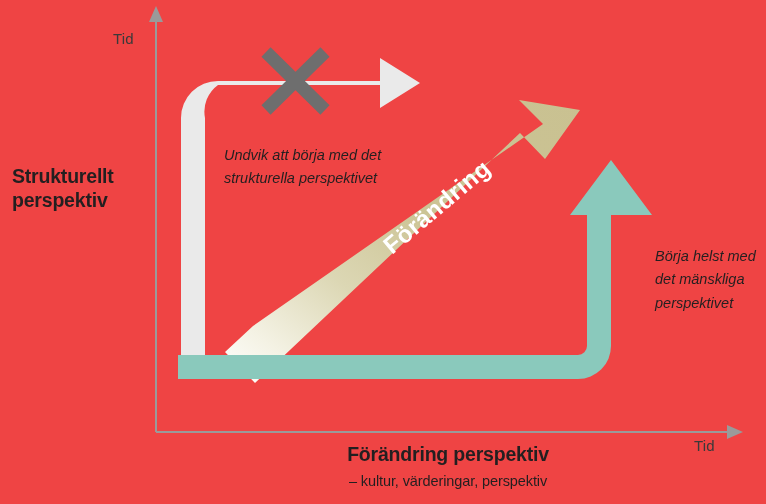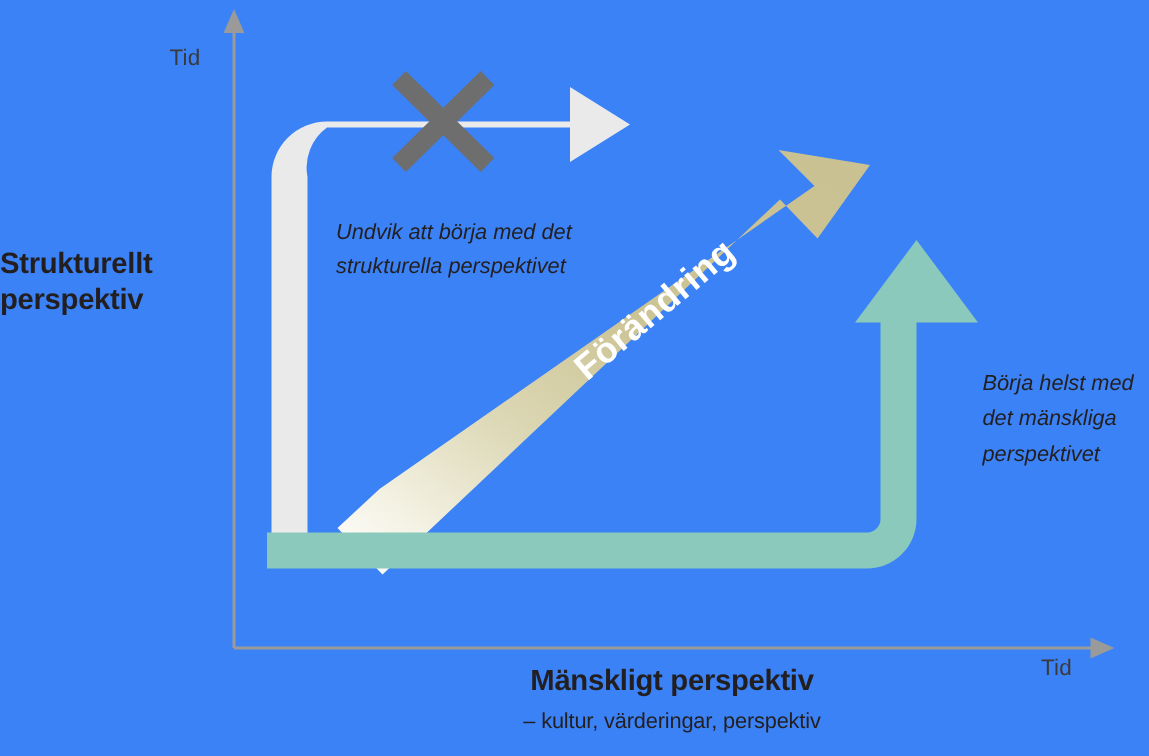--- a/index.html
+++ b/index.html
@@ -8,21 +8,21 @@
     background: #ffffff;
   }
   body {
     font-family: "Liberation Sans", sans-serif;
     color: #231f20;
   }
   #stage {
     position: relative;
     width: 766px;
     height: 504px;
-    background: #3b82f6;
+    background: #ef4444;
     overflow: hidden;
   }
   #diagram-svg {
     position: absolute;
     left: 0;
     top: 0;
     width: 766px;
     height: 504px;
   }
 
@@ -48,20 +48,21 @@
     left: 0px;
     top: 165px;
     width: 150px;
   }
   #structural-block .heading {
     font-size: 19.5px;
     font-weight: bold;
     line-height: 1.22;
     color: #231f20;
     letter-spacing: -0.2px;
+    padding-left: 12px;
   }
   #structural-block .sub {
     margin-top: 8px;
     font-size: 14.5px;
     line-height: 1.38;
     color: #231f20;
     letter-spacing: -0.1px;
   }
 
   #human-block {
@@ -199,21 +200,21 @@
 
   <div class="txt" id="axis-label-vertical">Tid</div>
 
   <div class="txt" id="axis-label-horizontal">Tid</div>
 
   <div class="txt" id="structural-block">
     <div class="heading">Strukturellt perspektiv</div>
   </div>
 
   <div class="txt" id="human-block">
-    <div class="heading">Mänskligt perspektiv</div>
+    <div class="heading">Förändring perspektiv</div>
     <div class="sub">– kultur, värderingar, perspektiv</div>
   </div>
 
   <div class="txt" id="avoid-note">Undvik att börja med det strukturella perspektivet</div>
 
   <div class="txt" id="start-note">Börja helst med det mänskliga perspektivet</div>
 
   <div id="change-label">Förändring</div>
 
 </div>

